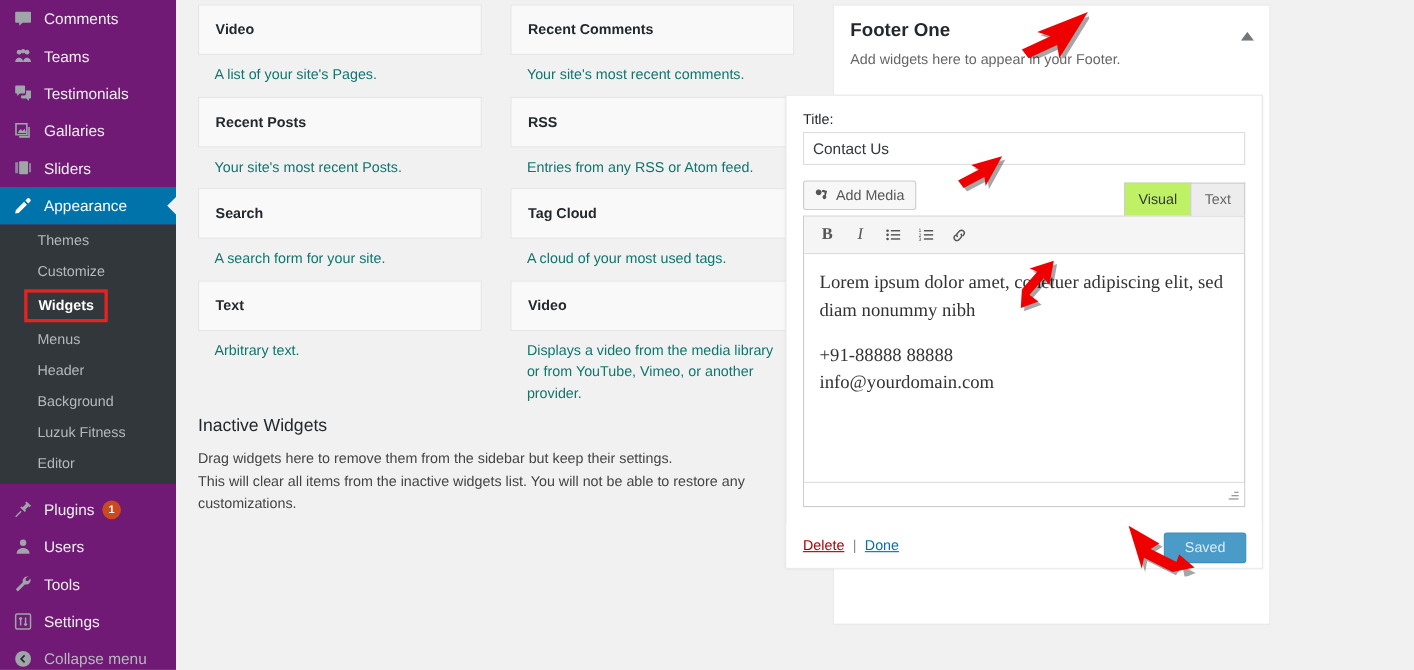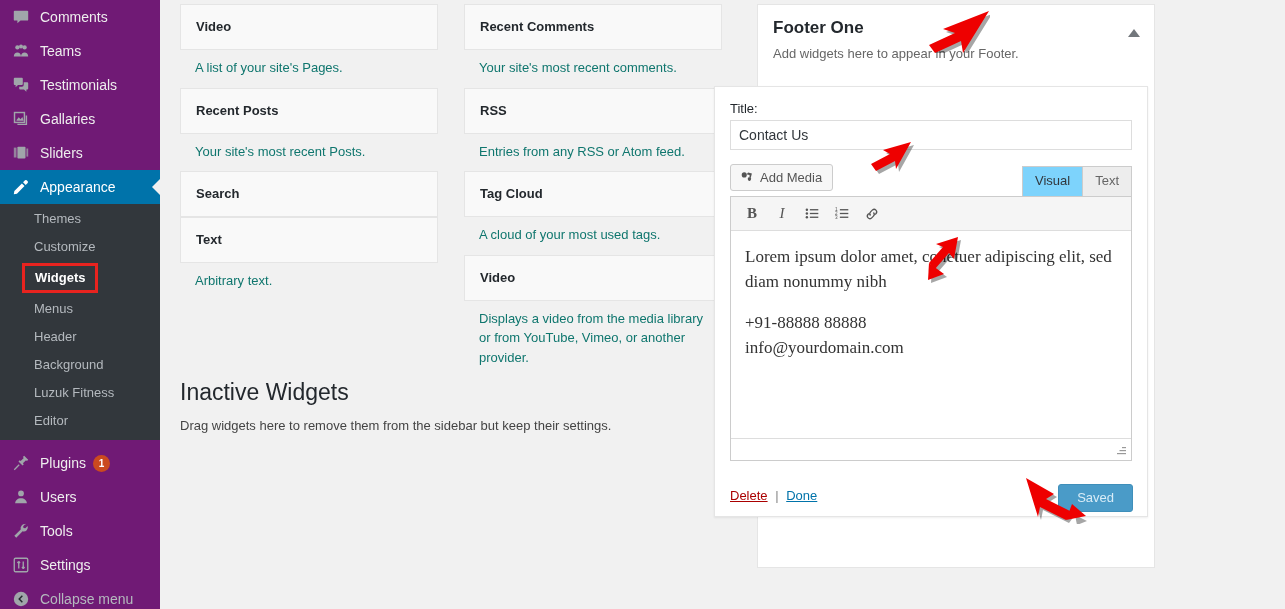--- a/index.html
+++ b/index.html
@@ -116,21 +116,21 @@
     color: #0f766e;
     font-size: 13px;
     line-height: 1.5;
   }
 
   #inactive {
     position: absolute; left: 20px; top: 378px; width: 546px;
   }
   #inactive h2 {
     margin: 0 0 8px 0;
-    font-size: 23px; font-weight: 400; color: #23282d;
+    font-size: 16px; font-weight: 400; color: #23282d;
     line-height: 1.3;
   }
   #inactive .para { font-size: 13px; color: #444; line-height: 1.6; margin: 0; }
   .btn-secondary {
     display: inline-block;
     margin: 18px 0 12px 0;
     padding: 5px 12px 6px;
     background: #f7f7f7;
     border: 1px solid #dcdcdc;
     border-radius: 3px;
@@ -216,21 +216,21 @@
     padding: 6px 12px 7px;
     font-size: 13px;
     border: 1px solid #ccc;
     border-bottom: none;
     background: #ededed;
     color: #666;
     cursor: pointer;
     margin-left: -1px;
     line-height: 16px;
   }
-  .ed-tab.active { background: #7dd3fc; color: #32373c; border-color: #ccc; }
+  .ed-tab.active { background: #bef264; color: #32373c; border-color: #ccc; }
 
   .editor-shell { border: 1px solid #ccc; background: #fff; }
   .editor-toolbar {
     display: flex; align-items: center;
     height: 34px;
     padding: 0 6px;
     background: #f5f5f5;
     border-bottom: 1px solid #ddd;
   }
   .tb-btn {
@@ -431,20 +431,21 @@
         <div class="widget-desc">A list of your site's Pages.</div>
 
         <div class="widget-card">
           <div class="wtitle">Recent Posts</div>
         </div>
         <div class="widget-desc">Your site's most recent Posts.</div>
 
         <div class="widget-card">
           <div class="wtitle">Search</div>
         </div>
+        <div class="widget-desc">A search form for your site.</div>
 
         <div class="widget-card">
           <div class="wtitle">Text</div>
         </div>
         <div class="widget-desc">Arbitrary text.</div>
       </div>
 
       <div class="wcol right">
         <div class="widget-card">
           <div class="wtitle">Recent Comments</div>
@@ -464,20 +465,21 @@
         <div class="widget-card">
           <div class="wtitle">Video</div>
         </div>
         <div class="widget-desc">Displays a video from the media library or from YouTube, Vimeo, or another provider.</div>
       </div>
     </div>
 
     <div id="inactive">
       <h2>Inactive Widgets</h2>
       <p class="para">Drag widgets here to remove them from the sidebar but keep their settings.</p>
+      <p class="para">This will clear all items from the inactive widgets list. You will not be able to restore any customizations.</p>
     </div>
 
     <div id="sidebar-panel">
       <div class="panel-head">
         <h2>Footer One</h2>
         <p class="sub">Add widgets here to appear in your Footer.</p>
       </div>
       <div class="panel-toggle">
         <svg class="icon-svg" width="12" height="8" viewBox="0 0 12 8" fill="currentColor">
             <path d="M6 0l6 8H0z"></path>

